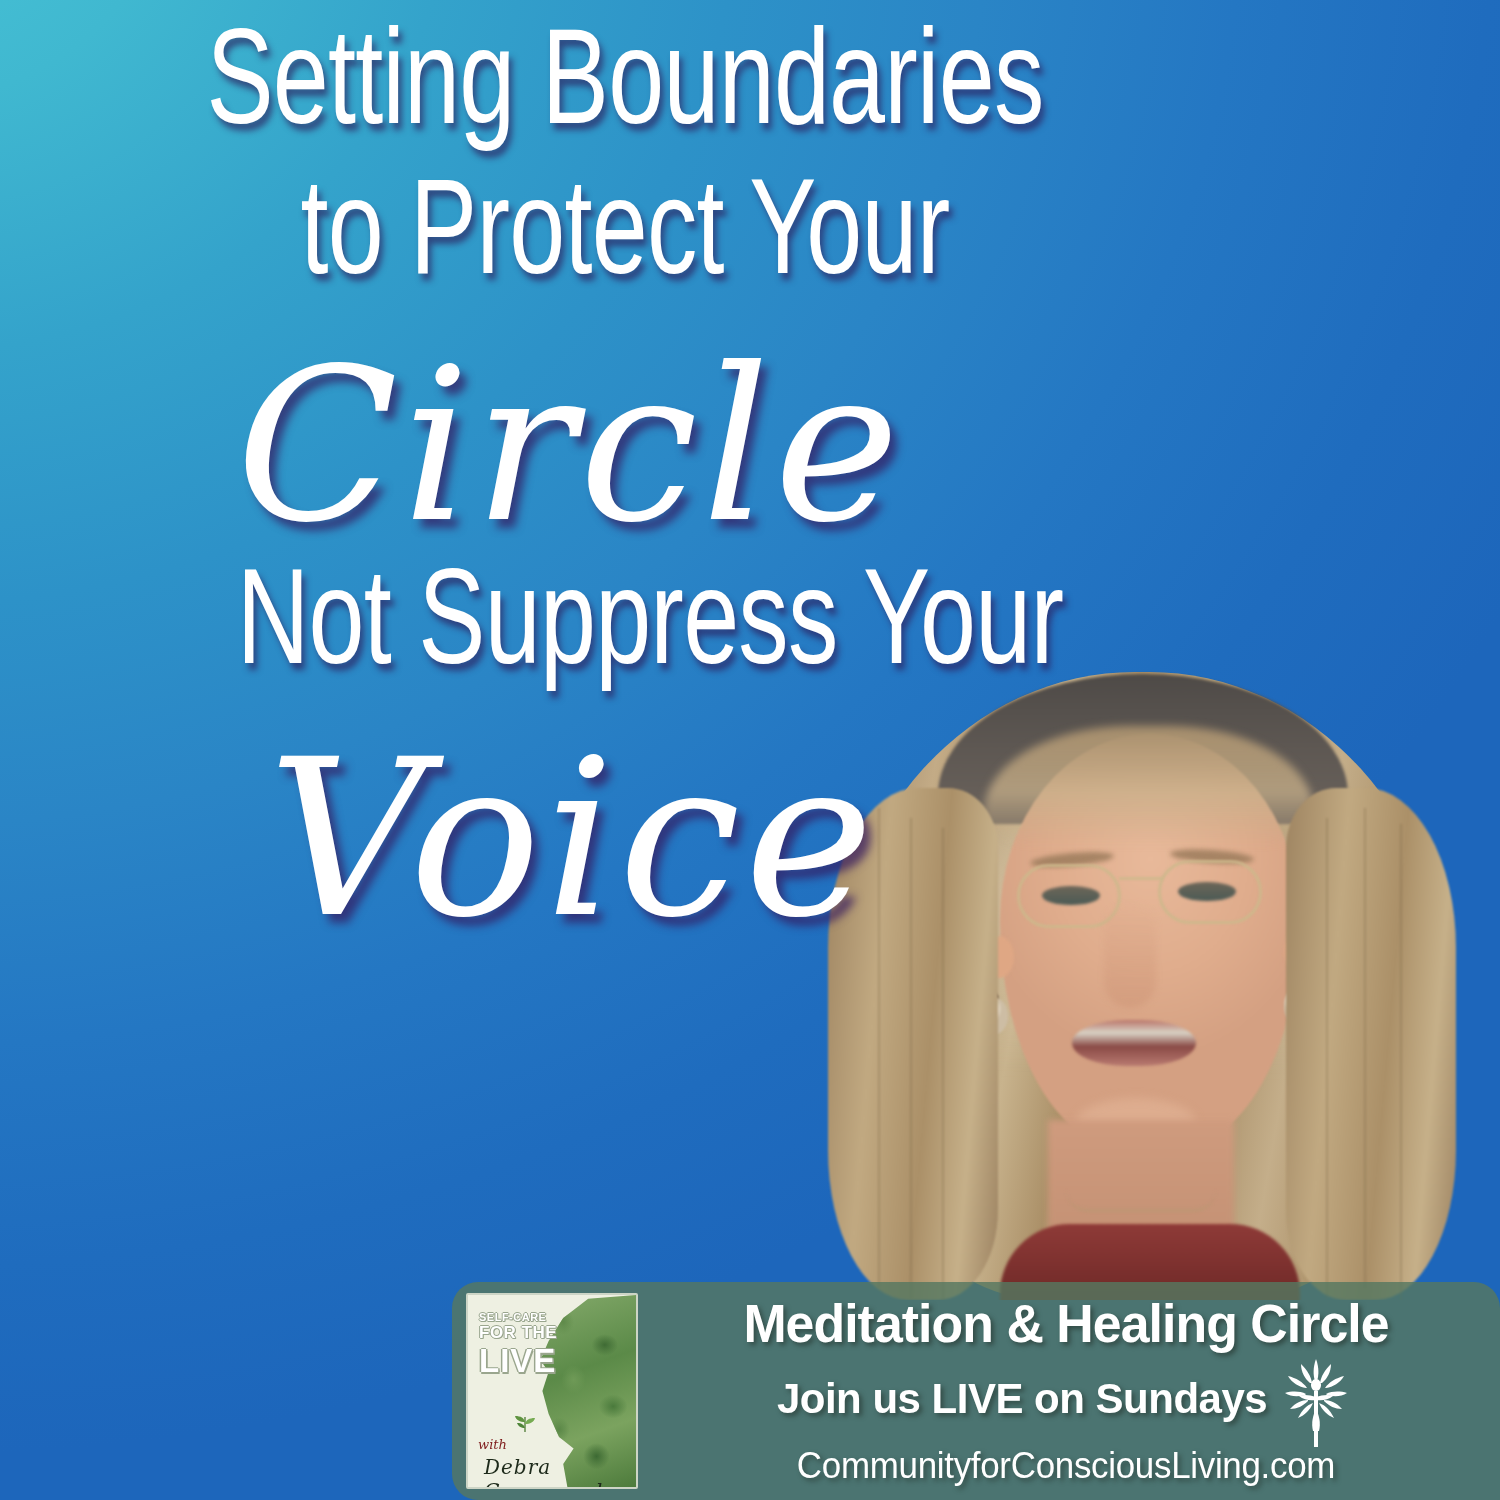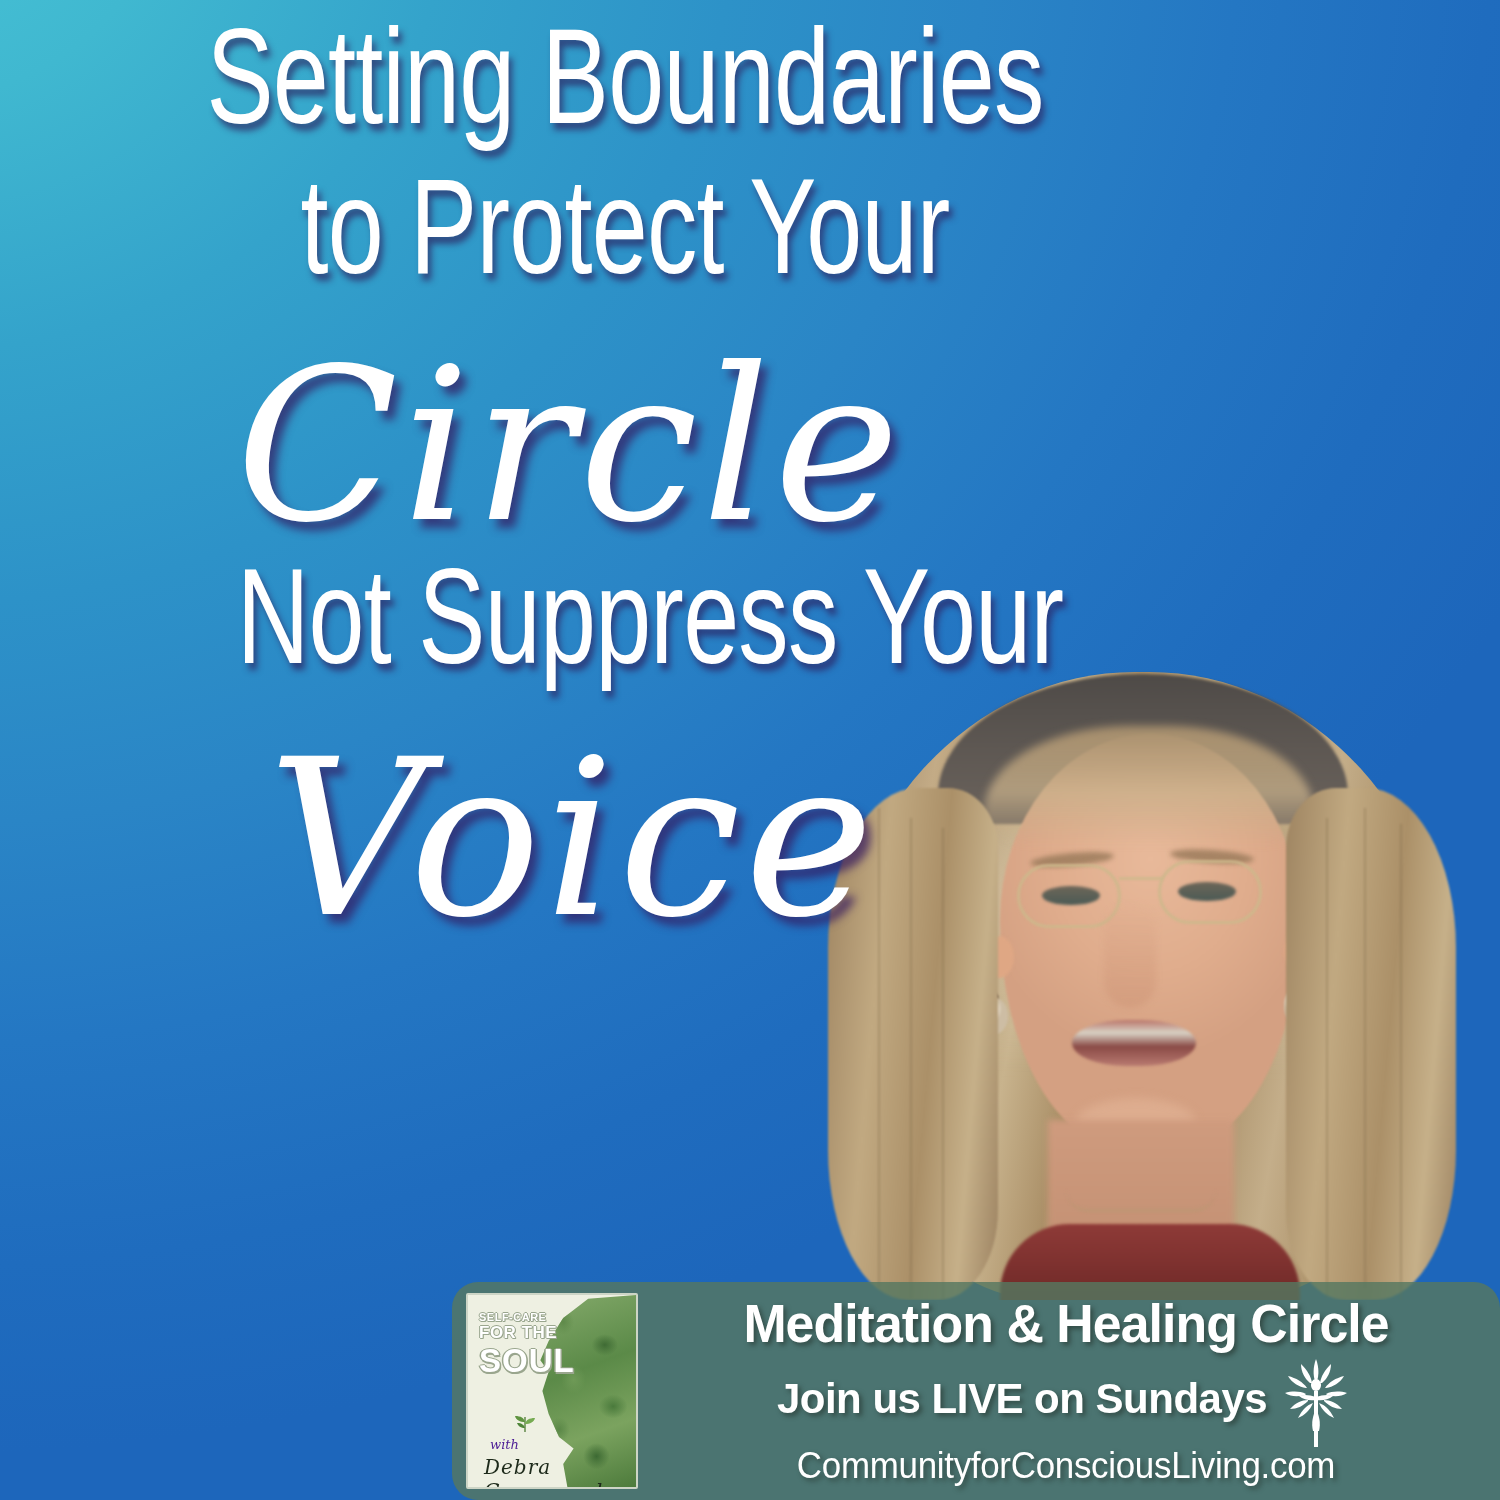--- a/index.html
+++ b/index.html
@@ -168,22 +168,22 @@
   .cv2{font-size:17px;}
   .cv3{
     font-family:"Liberation Sans", sans-serif;font-weight:700;color:#ffffff;font-size:33px;
     letter-spacing:1px;line-height:1.1;margin-top:1px;
     text-shadow:1.5px 1.5px 0 #9aa68e, -1.5px 0 0 #9aa68e, 0 -1.5px 0 #9aa68e, 1.5px 0 0 #9aa68e, 0 1.5px 0 #9aa68e;
   }
   .cover-leaf{
     position:absolute;left:44px;top:118px;width:26px;height:20px;z-index:2;
   }
   .cv-with{
-    position:absolute;left:22px;top:142px;z-index:2;
-    font-family:"DejaVu Serif", serif;font-style:italic;color:#4c1d95;font-size:13px;
+    position:absolute;left:10px;top:142px;z-index:2;
+    font-family:"DejaVu Serif", serif;font-style:italic;color:#7f1d1d;font-size:13px;
   }
   .cv-name{
     position:absolute;left:16px;top:160px;z-index:2;
     font-family:"DejaVu Serif", serif;font-style:italic;color:#1d2a1a;font-size:20px;
     letter-spacing:1px;
   }
   .btext{flex:1;text-align:center;padding-left:0;position:relative;}
   .bt1{
     font-family:"Liberation Sans", sans-serif;font-weight:700;color:#fff;
     font-size:54px;line-height:1.02;letter-spacing:-1px;
@@ -251,21 +251,21 @@
   </div>
 
   <div class="banner">
     <div class="banner-inner">
 
       <div class="cover">
         <div class="cover-forest"></div>
         <div class="cover-txt">
           <div class="cv1">SELF-CARE</div>
           <div class="cv2">FOR THE</div>
-          <div class="cv3">SOUL</div>
+          <div class="cv3">LIVE</div>
         </div>
         <svg class="cover-leaf" viewBox="0 0 26 20">
           <path d="M13 19 C13 13 13 8 13 4" stroke="#4d7a33" stroke-width="1.3" fill="none"></path>
           <path d="M13 9 C8 9 4 7 3 3 C9 3 12 5 13 9 Z" fill="#5f9440"></path>
           <path d="M13 11 C18 11 22 9 23 5 C17 5 14 7 13 11 Z" fill="#76ab52"></path>
           <path d="M13 15 C9 15 6 13 5 10 C10 10 12 12 13 15 Z" fill="#4e8438"></path>
         </svg>
         <div class="cv-with">with</div>
         <div class="cv-name">Debra Graugnard</div>
       </div>

